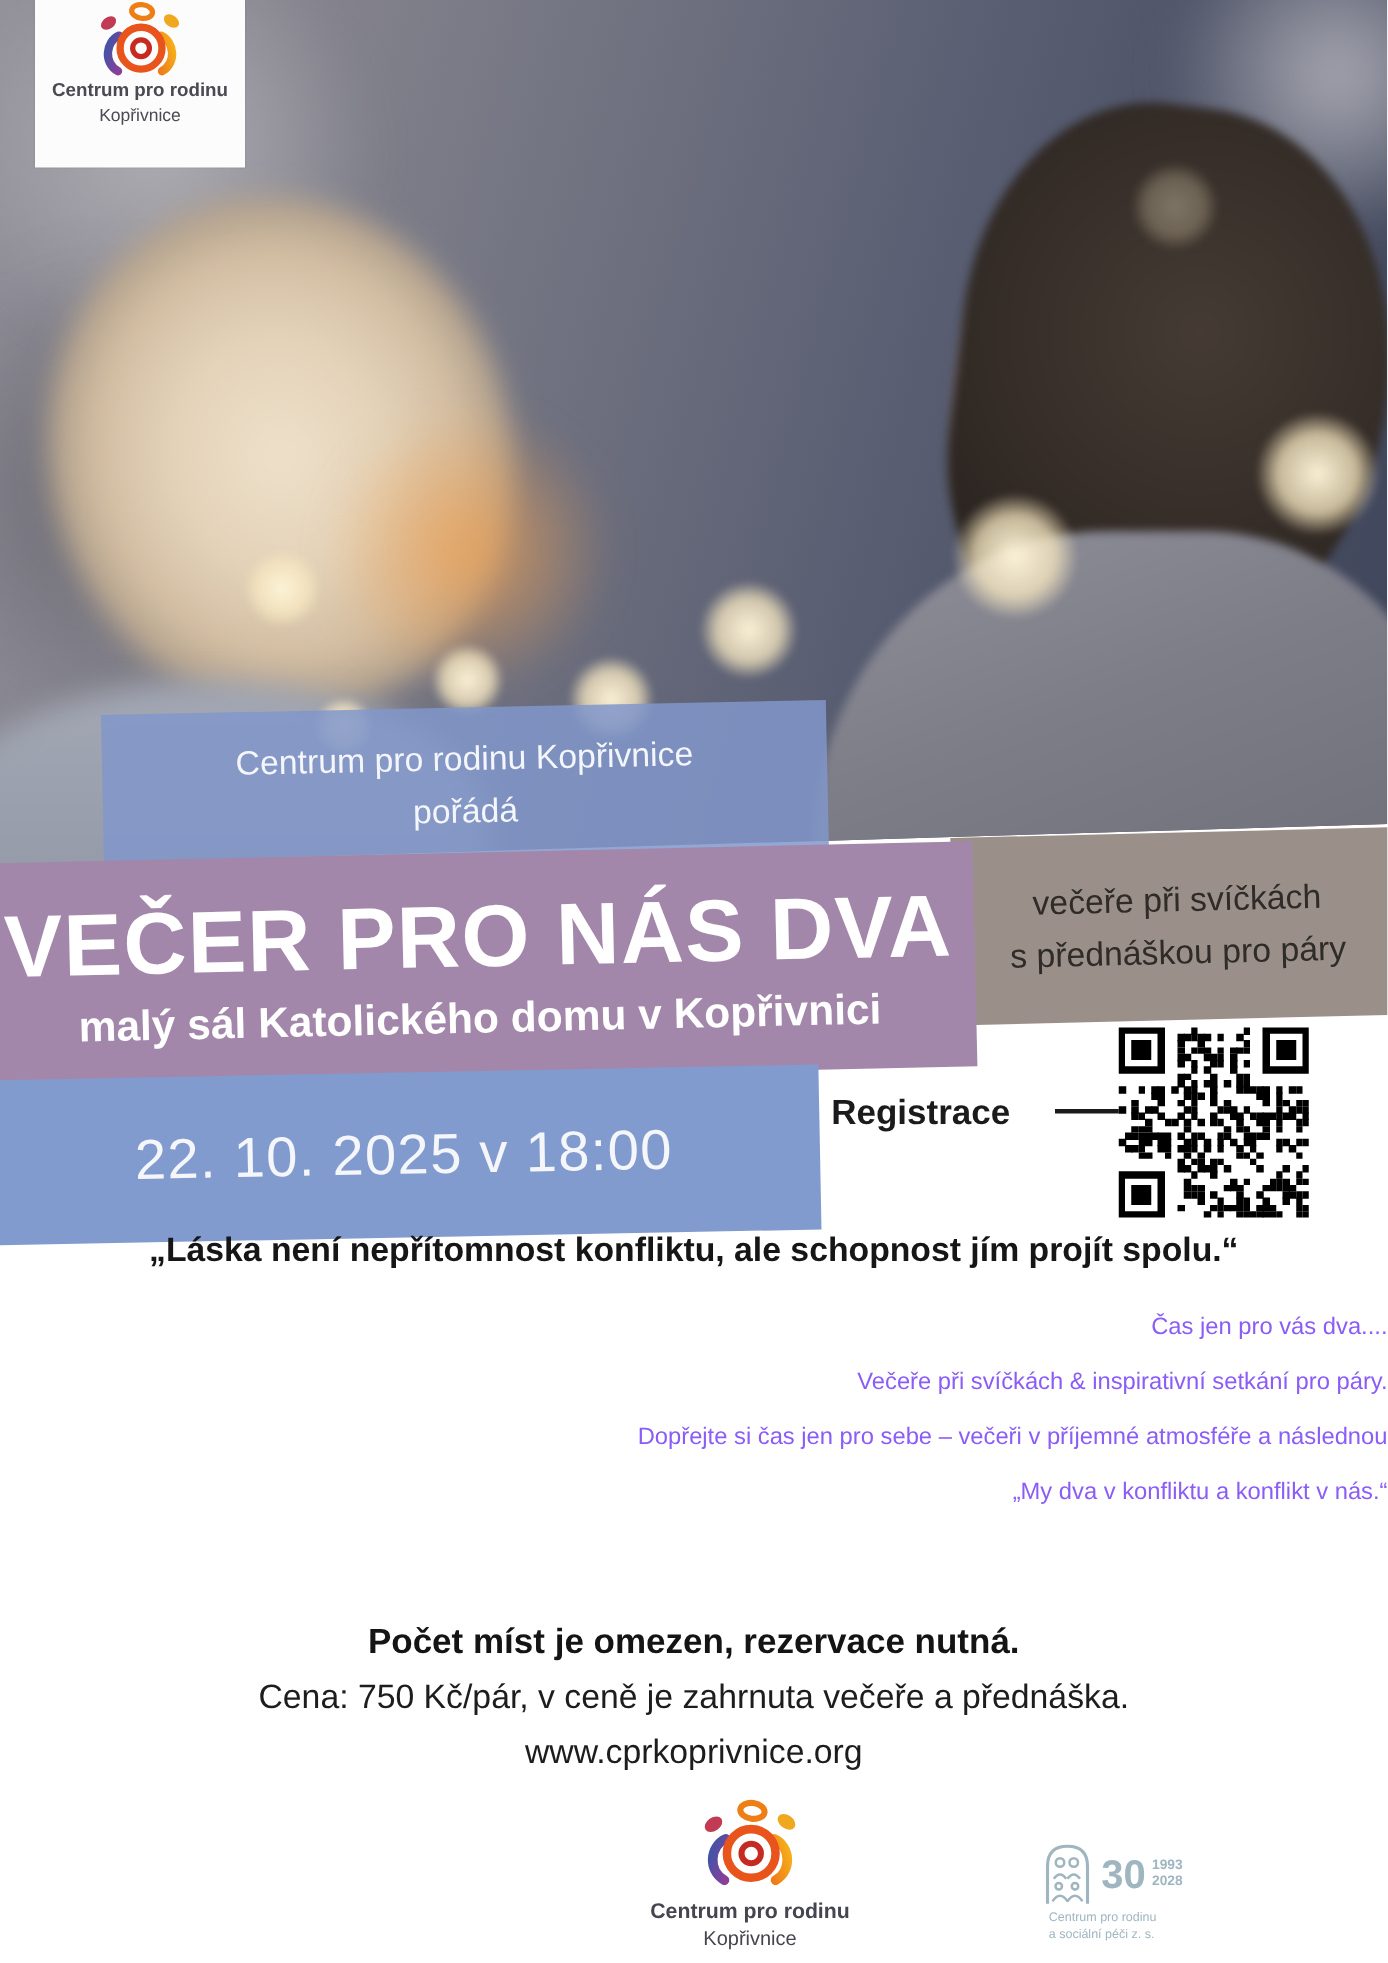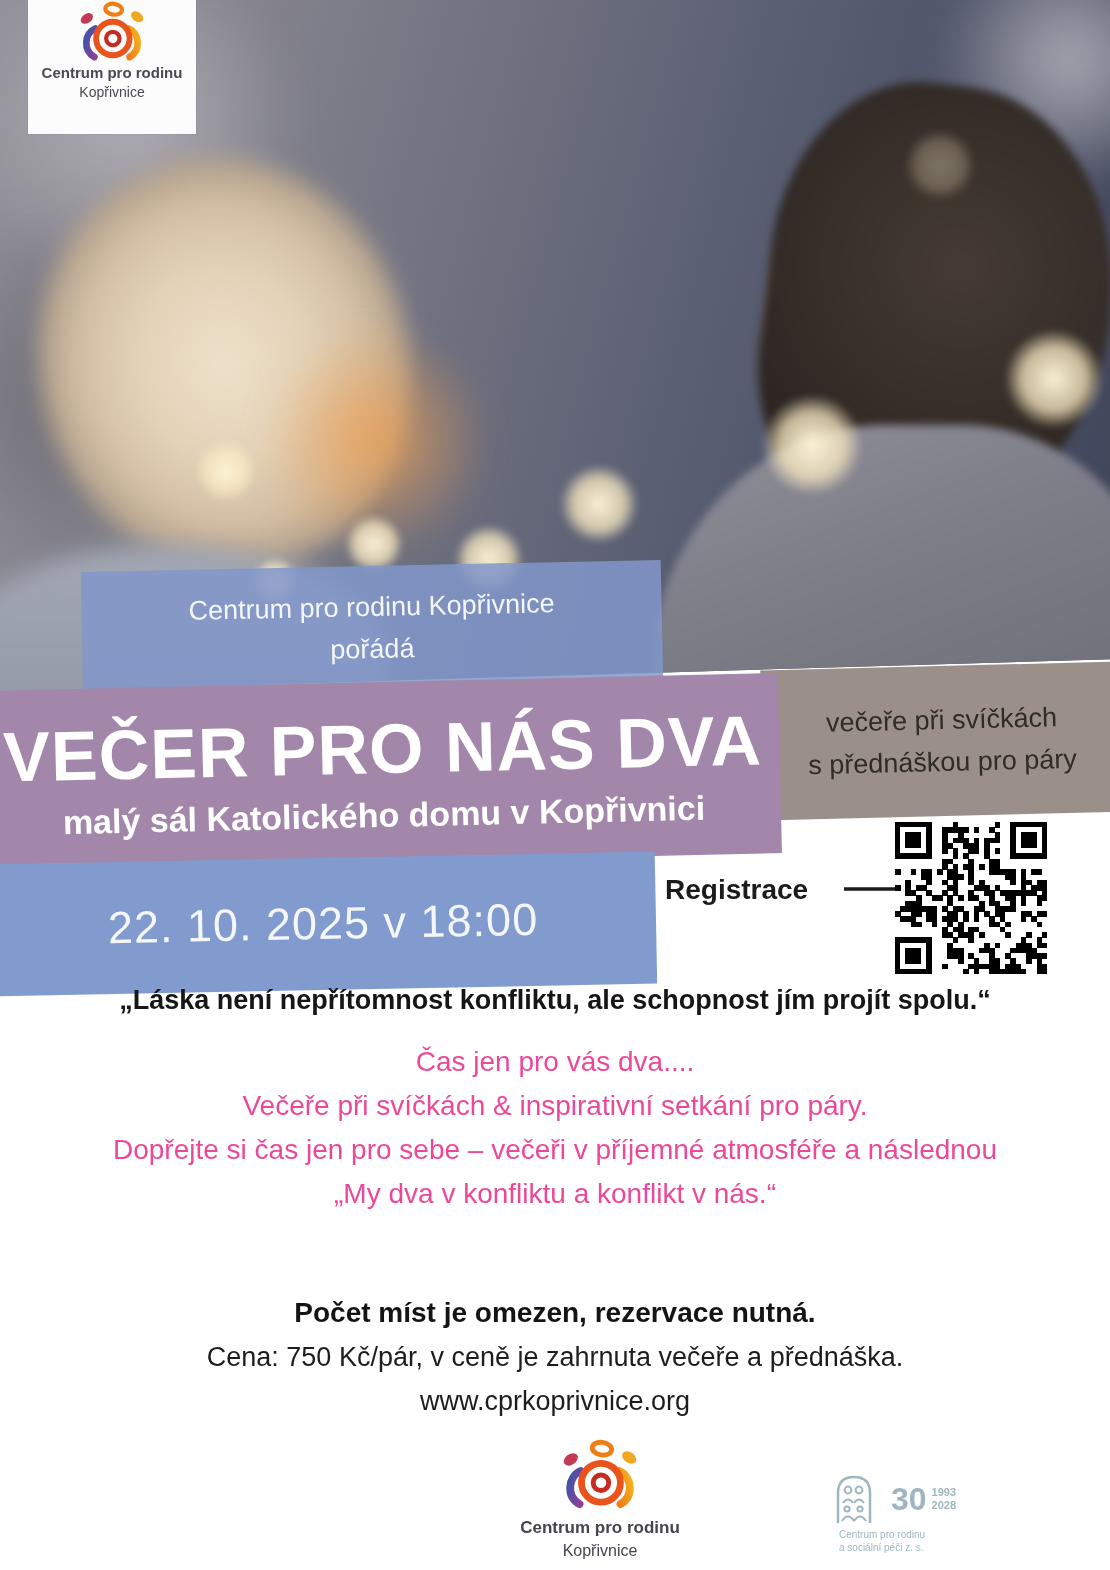--- a/index.html
+++ b/index.html
@@ -55,34 +55,34 @@
     display:flex;flex-direction:column;align-items:center;box-shadow:0 0 0 1px rgba(0,0,0,.04);}
   .logo-box .org{font-size:15px;font-weight:bold;color:#4a4a52;margin-top:2px;}
   .logo-box .city{font-size:14px;color:#4a4a52;margin-top:3px;}
   
   .reg-label{position:absolute;left:665px;top:874px;font-size:28px;font-weight:bold;color:#1b1b1b;}
   .reg-arrow{position:absolute;left:842px;top:878px;}
   .qr{position:absolute;left:895px;top:822px;width:152px;height:152px;background:#fff;}
   
   .quote{position:absolute;left:0;top:985px;width:1110px;text-align:center;
     font-size:27px;font-weight:bold;color:#161616;}
-  .bodytext{position:absolute;left:0;top:1040px;width:1110px;text-align:center;
-    font-size:28px;color:#ec4899;line-height:44px;}
+  .bodytext{position:absolute;left:0;top:1040px;width:1110px;text-align:right;
+    font-size:19px;color:#8b5cf6;line-height:44px;}
   .notice{position:absolute;left:0;top:1297px;width:1110px;text-align:center;
     font-size:28px;font-weight:bold;color:#141414;}
   .price{position:absolute;left:0;top:1342px;width:1110px;text-align:center;font-size:27px;}
   .website{position:absolute;left:0;top:1386px;width:1110px;text-align:center;font-size:27px;}
   
   .kb-logo{position:absolute;left:156px;top:1483px;}
   .center-logo{position:absolute;left:470px;top:1438px;width:260px;text-align:center;}
   .center-logo .org{font-size:17px;font-weight:bold;color:#45454f;margin-top:4px;}
   .center-logo .city{font-size:16px;color:#45454f;margin-top:4px;}
   .anniv-logo{position:absolute;left:833px;top:1473px;width:170px;color:#9fb6c1;}
   .anniv-top{display:flex;align-items:center;}
-  .anniv-num{font-size:32px;font-weight:bold;line-height:30px;margin-left:16px;}
+  .anniv-num{font-size:32px;font-weight:bold;line-height:30px;margin-left:6px;}
   .anniv-years{font-size:11px;line-height:13px;margin-left:5px;font-weight:bold;}
   .anniv-org{font-size:10px;line-height:13px;margin-top:3px;margin-left:6px;}
 </style>
 </head>
 <body>
 
 <div class="poster">
 
   <div class="photo">
     <div class="patch-tl"></div>

